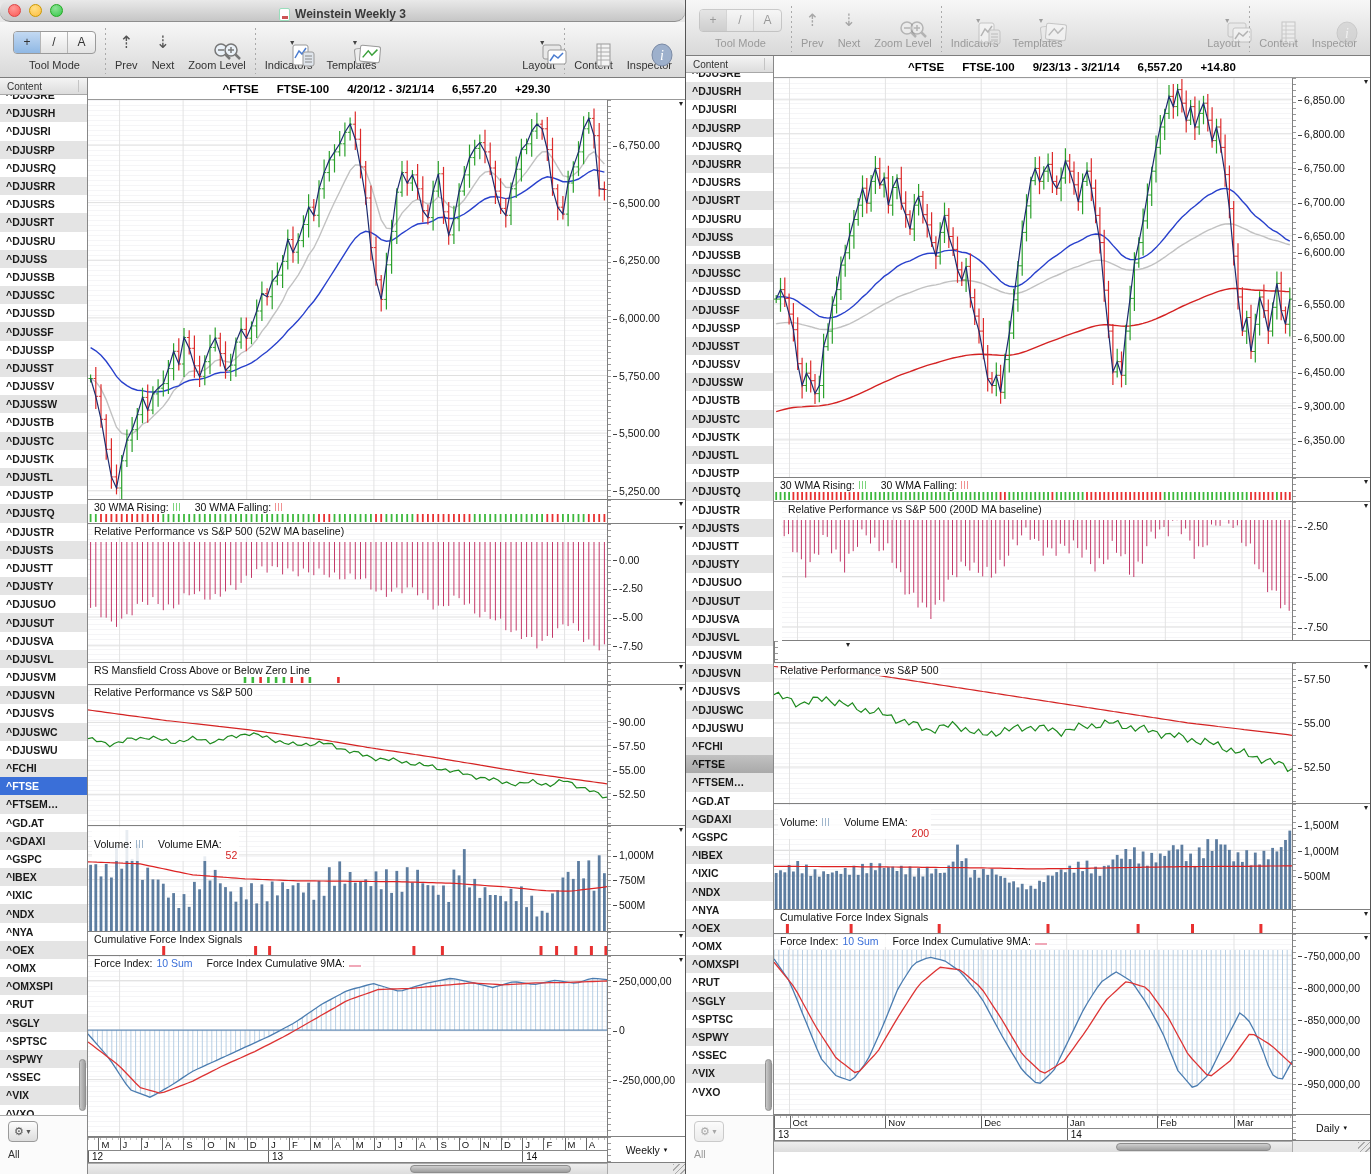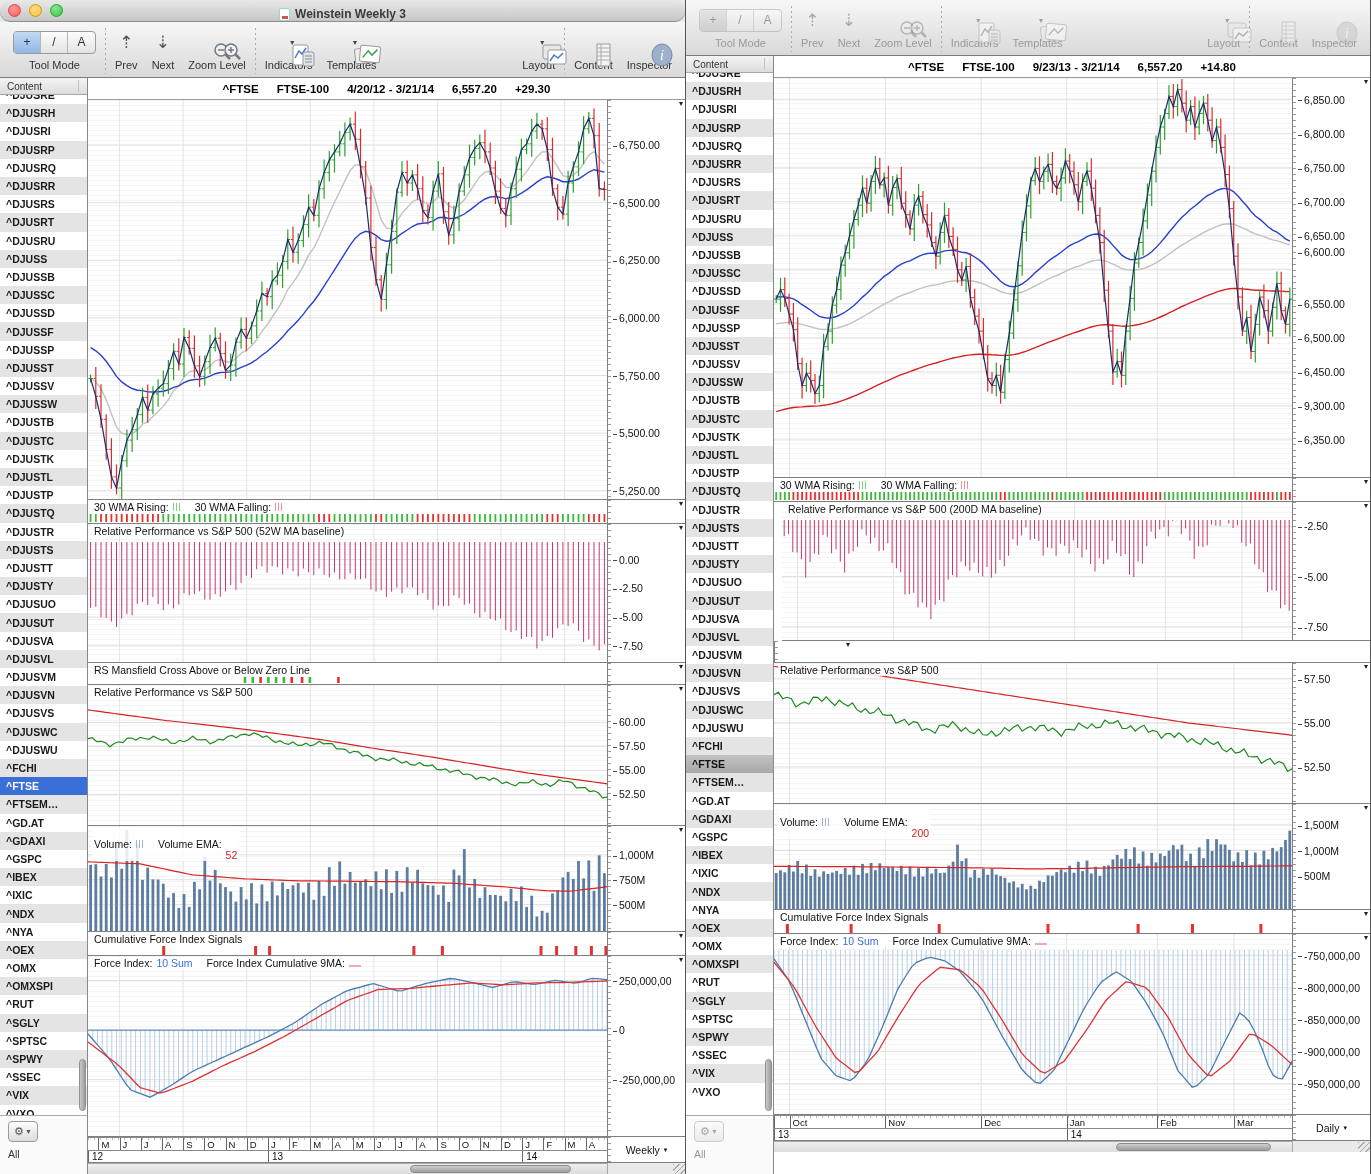--- a/index.html
+++ b/index.html
@@ -921,21 +921,21 @@
                   <line x1="0" y1="109.3" x2="519" y2="109.3" stroke="#e0e0e0"></line>
                   <polyline points="0.0,24.9 4.4,25.5 8.7,26.1 13.1,26.7 17.4,27.3 21.8,27.9 26.2,28.5 30.5,29.1 34.9,29.7 39.3,30.3 43.6,30.8 48.0,31.4 52.3,32.0 56.7,32.6 61.1,33.2 65.4,33.8 69.8,34.4 74.1,35.0 78.5,35.6 82.9,36.0 87.2,36.5 91.6,37.0 95.9,37.5 100.3,38.0 104.7,38.5 109.0,38.9 113.4,39.4 117.8,39.9 122.1,40.4 126.5,40.9 130.8,41.4 135.2,41.8 139.6,42.3 143.9,42.8 148.3,43.3 152.6,43.8 157.0,44.3 161.4,44.9 165.7,45.5 170.1,46.1 174.5,46.7 178.8,47.3 183.2,47.8 187.5,48.4 191.9,49.0 196.3,49.6 200.6,50.2 205.0,50.8 209.3,51.4 213.7,52.0 218.1,52.6 222.4,53.2 226.8,53.8 231.2,54.3 235.5,55.0 239.9,55.7 244.2,56.5 248.6,57.2 253.0,57.9 257.3,58.6 261.7,59.4 266.0,60.1 270.4,60.8 274.8,61.5 279.1,62.3 283.5,63.0 287.8,63.7 292.2,64.3 296.6,65.0 300.9,65.6 305.3,66.2 309.7,66.9 314.0,67.5 318.4,68.2 322.7,68.8 327.1,69.5 331.5,70.1 335.8,70.8 340.2,71.5 344.5,72.2 348.9,72.9 353.3,73.6 357.6,74.4 362.0,75.1 366.4,75.8 370.7,76.5 375.1,77.3 379.4,78.0 383.8,78.7 388.2,79.4 392.5,80.2 396.9,80.9 401.2,81.6 405.6,82.3 410.0,83.1 414.3,83.8 418.7,84.5 423.1,85.2 427.4,86.0 431.8,86.7 436.1,87.4 440.5,88.1 444.9,88.7 449.2,89.3 453.6,89.9 457.9,90.5 462.3,91.1 466.7,91.7 471.0,92.3 475.4,92.9 479.7,93.5 484.1,94.1 488.5,94.7 492.8,95.2 497.2,95.8 501.6,96.4 505.9,97.0 510.3,97.6 514.6,98.2 519.0,98.8" fill="none" stroke="#d42222" stroke-width="1.2"></polyline>
                   <polyline points="0.0,53.7 4.4,52.7 8.7,56.7 13.1,56.3 17.4,57.6 21.8,61.8 26.2,58.5 30.5,56.8 34.9,57.6 39.3,53.2 43.6,53.0 48.0,55.1 52.3,52.3 56.7,53.5 61.1,54.3 65.4,51.2 69.8,53.5 74.1,55.3 78.5,53.9 82.9,58.2 87.2,58.5 91.6,55.3 95.9,56.7 100.3,54.7 104.7,51.3 109.0,54.7 113.4,54.9 117.8,54.5 122.1,58.8 126.5,56.9 130.8,54.1 135.2,55.2 139.6,51.5 143.9,50.3 148.3,52.7 152.6,49.8 157.0,49.2 161.4,50.5 165.7,48.0 170.1,49.3 174.5,52.3 178.8,50.9 183.2,54.5 187.5,57.6 191.9,55.7 196.3,58.3 200.6,59.3 205.0,57.0 209.3,60.2 213.7,60.4 218.1,58.2 222.4,60.9 226.8,59.5 231.2,56.2 235.5,58.8 239.9,58.4 244.2,58.6 248.6,63.8 253.0,63.8 257.3,64.4 261.7,68.1 266.0,66.3 270.4,66.9 274.8,71.0 279.1,70.2 283.5,72.4 287.8,75.7 292.2,73.1 296.6,74.1 300.9,75.6 305.3,72.9 309.7,75.6 314.0,78.1 318.4,76.5 322.7,79.7 327.1,80.2 331.5,77.5 335.8,80.3 340.2,80.8 344.5,79.8 348.9,84.4 353.3,84.8 357.6,83.9 362.0,87.3 366.4,85.8 370.7,85.2 375.1,89.4 379.4,89.0 383.8,90.2 388.2,94.3 392.5,92.4 396.9,92.6 401.2,95.2 405.6,92.9 410.0,95.0 414.3,98.6 418.7,97.0 423.1,99.3 427.4,100.9 431.8,97.4 436.1,97.8 440.5,97.7 444.9,94.4 449.2,98.2 453.6,100.0 457.9,98.5 462.3,101.6 466.7,98.7 471.0,94.7 475.4,96.5 479.7,96.4 484.1,97.6 488.5,102.9 492.8,102.7 497.2,102.5 501.6,106.5 505.9,105.8 510.3,107.8 514.6,112.9 519.0,112.2" fill="none" stroke="#1e8a1e" stroke-width="1.2"></polyline>
                 </svg>
                 <div class="plabel">
                   <span>Relative Performance vs S&amp;P 500</span>
                 </div>
               </div>
               <div class="axis">
                 <span class="disc">▾</span>
-                <span class="ax" style="top: 31.4082px;">60.00</span>
+                <span class="ax" style="top: 31.4082px;">90.00</span>
                 <span class="ax" style="top: 55.3878px;">57.50</span>
                 <span class="ax" style="top: 79.3673px;">55.00</span>
                 <span class="ax" style="top: 103.347px;">52.50</span>
               </div>
             </div>
             <div class="panel" style="height: 106px;">
               <div class="plot">
                 <svg width="519" height="106">
                   <line x1="31.6" y1="0" x2="31.6" y2="106" stroke="#e3e3e3"></line>
                   <line x1="95.1" y1="0" x2="95.1" y2="106" stroke="#e3e3e3"></line>

